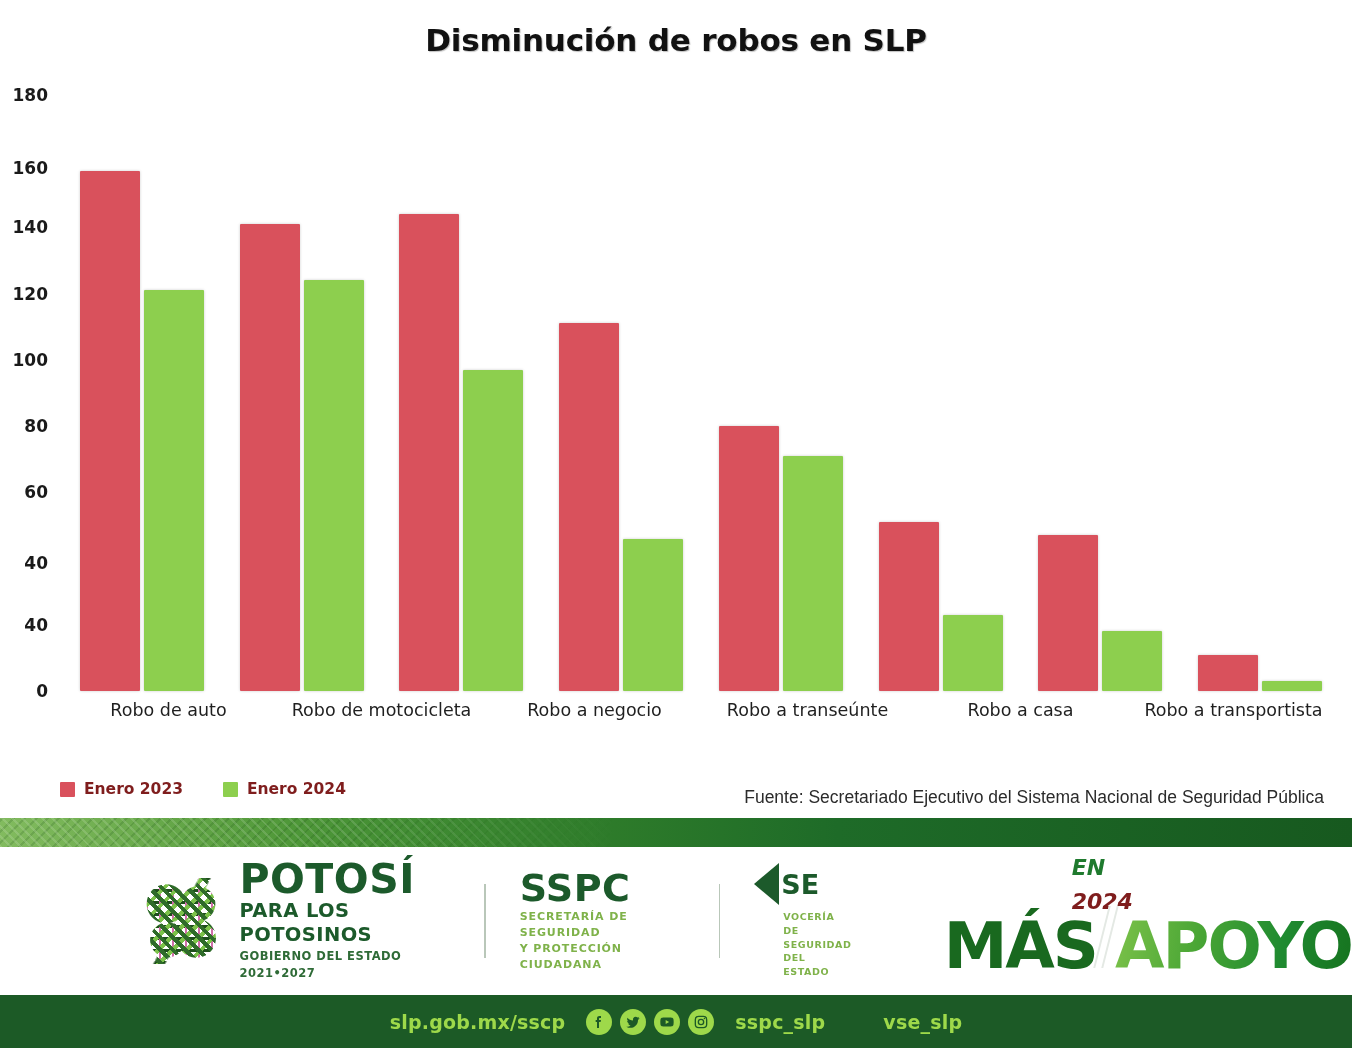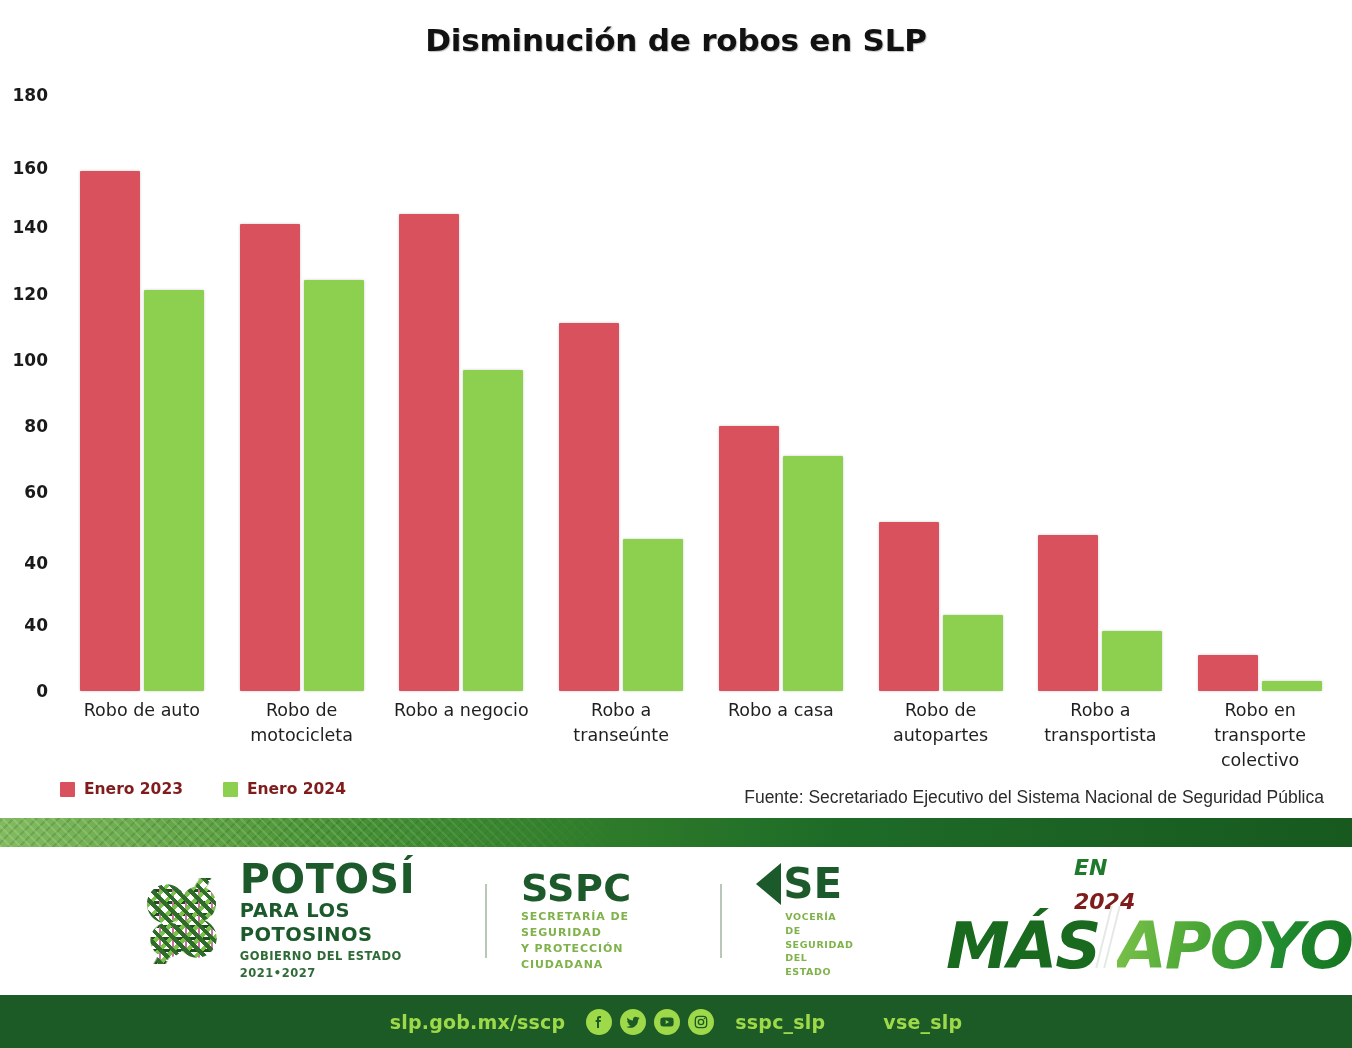--- a/index.html
+++ b/index.html
@@ -255,21 +255,21 @@
   #se-logo { display: flex; flex-direction: column; align-items: flex-start; }
   #se-top { display: flex; align-items: center; gap: 2px; }
   #se-chevron {
     width: 0; height: 0;
     border-top: 21px solid transparent;
     border-bottom: 21px solid transparent;
     border-right: 25px solid #1c5a2b;
   }
   .se-text {
     font-family: "DejaVu Sans", sans-serif;
-    font-size: 42px;
+    font-size: 27px;
     font-weight: bold;
     color: #1c5a2b;
     line-height: 1;
   }
   .se-sub {
     font-family: "DejaVu Sans", sans-serif;
     font-size: 9.5px;
     font-weight: bold;
     letter-spacing: 0.6px;
     color: #7fb24a;
@@ -299,21 +299,20 @@
     font-family: "DejaVu Sans", sans-serif;
     font-size: 22px; font-weight: bold;
     font-style: italic;
     color: #7f1d1d;
   }
   #mas-apoyo-main {
     display: flex; align-items: baseline;
     font-family: "DejaVu Sans", sans-serif;
     font-size: 64px;
     font-weight: bold;
-    font-style: italic;
     letter-spacing: -2px;
     line-height: 1;
     justify-content: space-between;
   }
   .ma-mas { color: #19691f; }
   .ma-slash {
     display: inline-block;
     width: 10px;
     height: 62px;
     margin: 0 4px;
@@ -421,23 +420,21 @@
           </div>
         </div>
     </div>
 
     <div id="xlabels">
         <div class="xlabel">Robo de auto</div>
         <div class="xlabel">Robo de motocicleta</div>
         <div class="xlabel">Robo a negocio</div>
         <div class="xlabel">Robo a transeúnte</div>
         <div class="xlabel">Robo a casa</div>
-        <div class="xlabel">Robo de autopartes</div>
         <div class="xlabel">Robo a transportista</div>
-        <div class="xlabel">Robo en transporte colectivo</div>
       </div>
 
     <div id="legend">
         <div class="legend-item">
           <span class="legend-swatch" style="background: rgb(217, 81, 92);"></span>
           <span class="legend-label">Enero 2023</span>
         </div>
         <div class="legend-item">
           <span class="legend-swatch" style="background: rgb(141, 207, 78);"></span>
           <span class="legend-label">Enero 2024</span>

